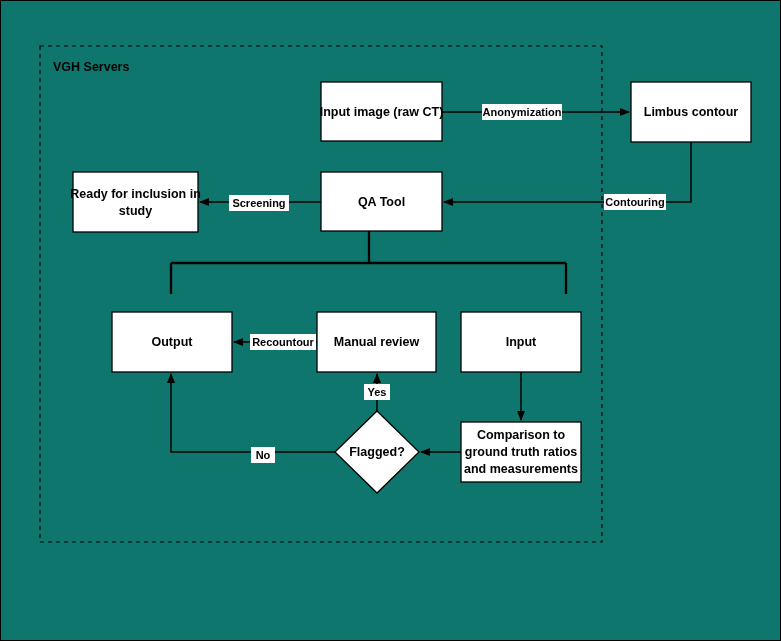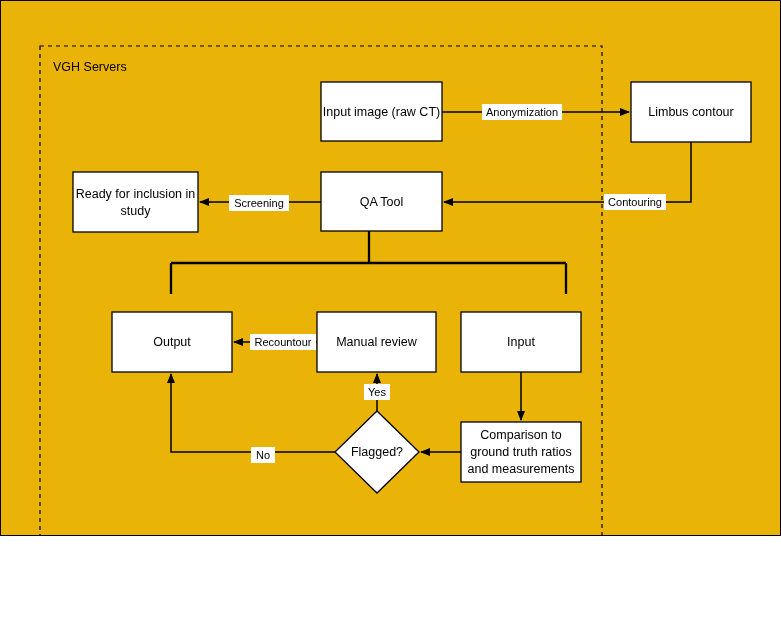--- a/index.html
+++ b/index.html
@@ -3,26 +3,27 @@
 <meta charset="utf-8">
 <style>
   html, body {
     margin: 0;
     padding: 0;
     background: #ffffff;
   }
   #canvas {
     position: relative;
     width: 781px;
-    height: 536px;
-    background: #eab308;
+    height: 641px;
+    background: #0f766e;
     border: 1px solid #000000;
     box-sizing: border-box;
     font-family: "Liberation Sans", sans-serif;
     overflow: hidden;
+    font-weight: bold;
   }
   #diagram-svg {
     position: absolute;
     left: 0;
     top: 0;
     width: 781px;
     height: 641px;
   }
   .node-label {
     font-family: "Liberation Sans", sans-serif;

